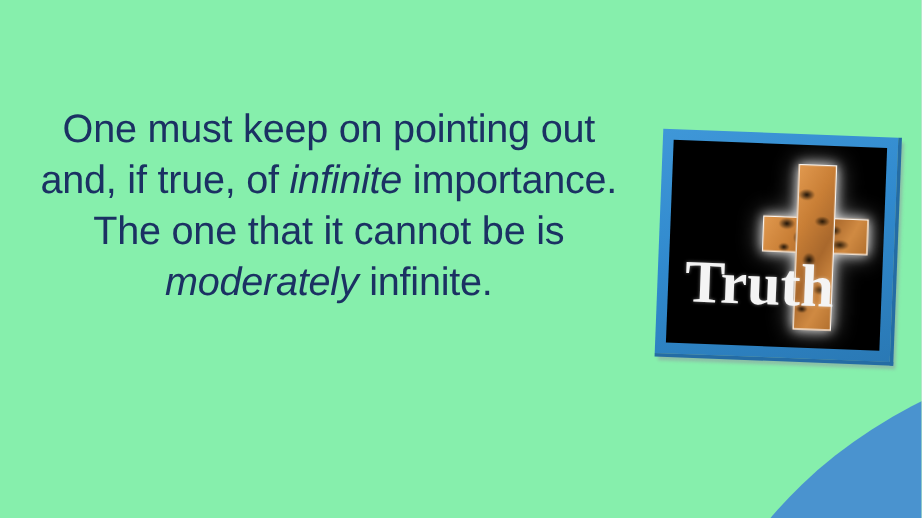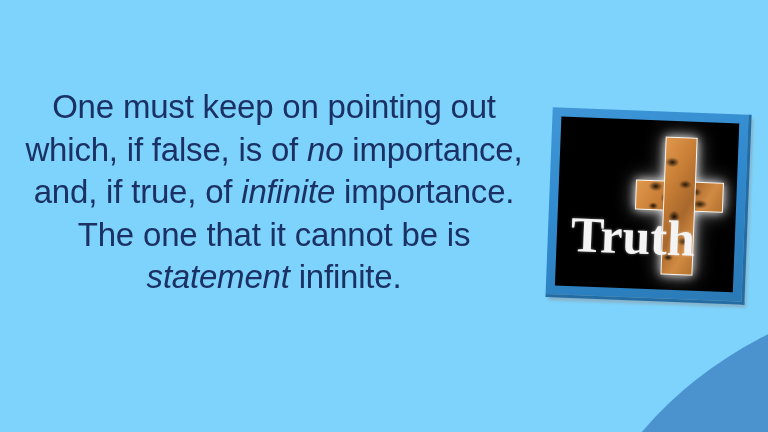--- a/index.html
+++ b/index.html
@@ -7,21 +7,21 @@
   html, body {
     width:768px; height:432px;
     overflow:hidden;
     background:#dcdfe3;
     font-family:"Liberation Sans", sans-serif;
   }
 
   #slide {
     position:relative;
     width:768px; height:432px;
-    background:#7dd3fc;
+    background:#86efac;
     overflow:hidden;
   }
 
   
   #corner-arc {
     position:absolute;
     left:573px;
     top:283px;
     width:420px;
     height:330px;
@@ -121,24 +121,23 @@
 </style>
 </head>
 <body>
 
 <div id="slide">
 
   <div id="corner-arc"></div>
 
   <div id="quote">
     <span class="ln"><span>One must keep on pointing out</span></span>
-    <span class="ln"><span>which, if false, is of </span><em>no</em><span> importance,</span></span>
     <span class="ln"><span>and, if true, of </span><em>infinite</em><span> importance.</span></span>
     <span class="ln"><span>The one that it cannot be is</span></span>
-    <span class="ln"><em>statement</em><span> infinite.</span></span>
+    <span class="ln"><em>moderately</em><span> infinite.</span></span>
   </div>
 
   <div id="picture">
     <div id="frame-shadow"></div>
     <div id="frame">
       <div id="photo">
         <div id="cross">
           <div class="beam" id="beam-h"></div>
           <div class="beam" id="beam-v"></div>
         </div>

